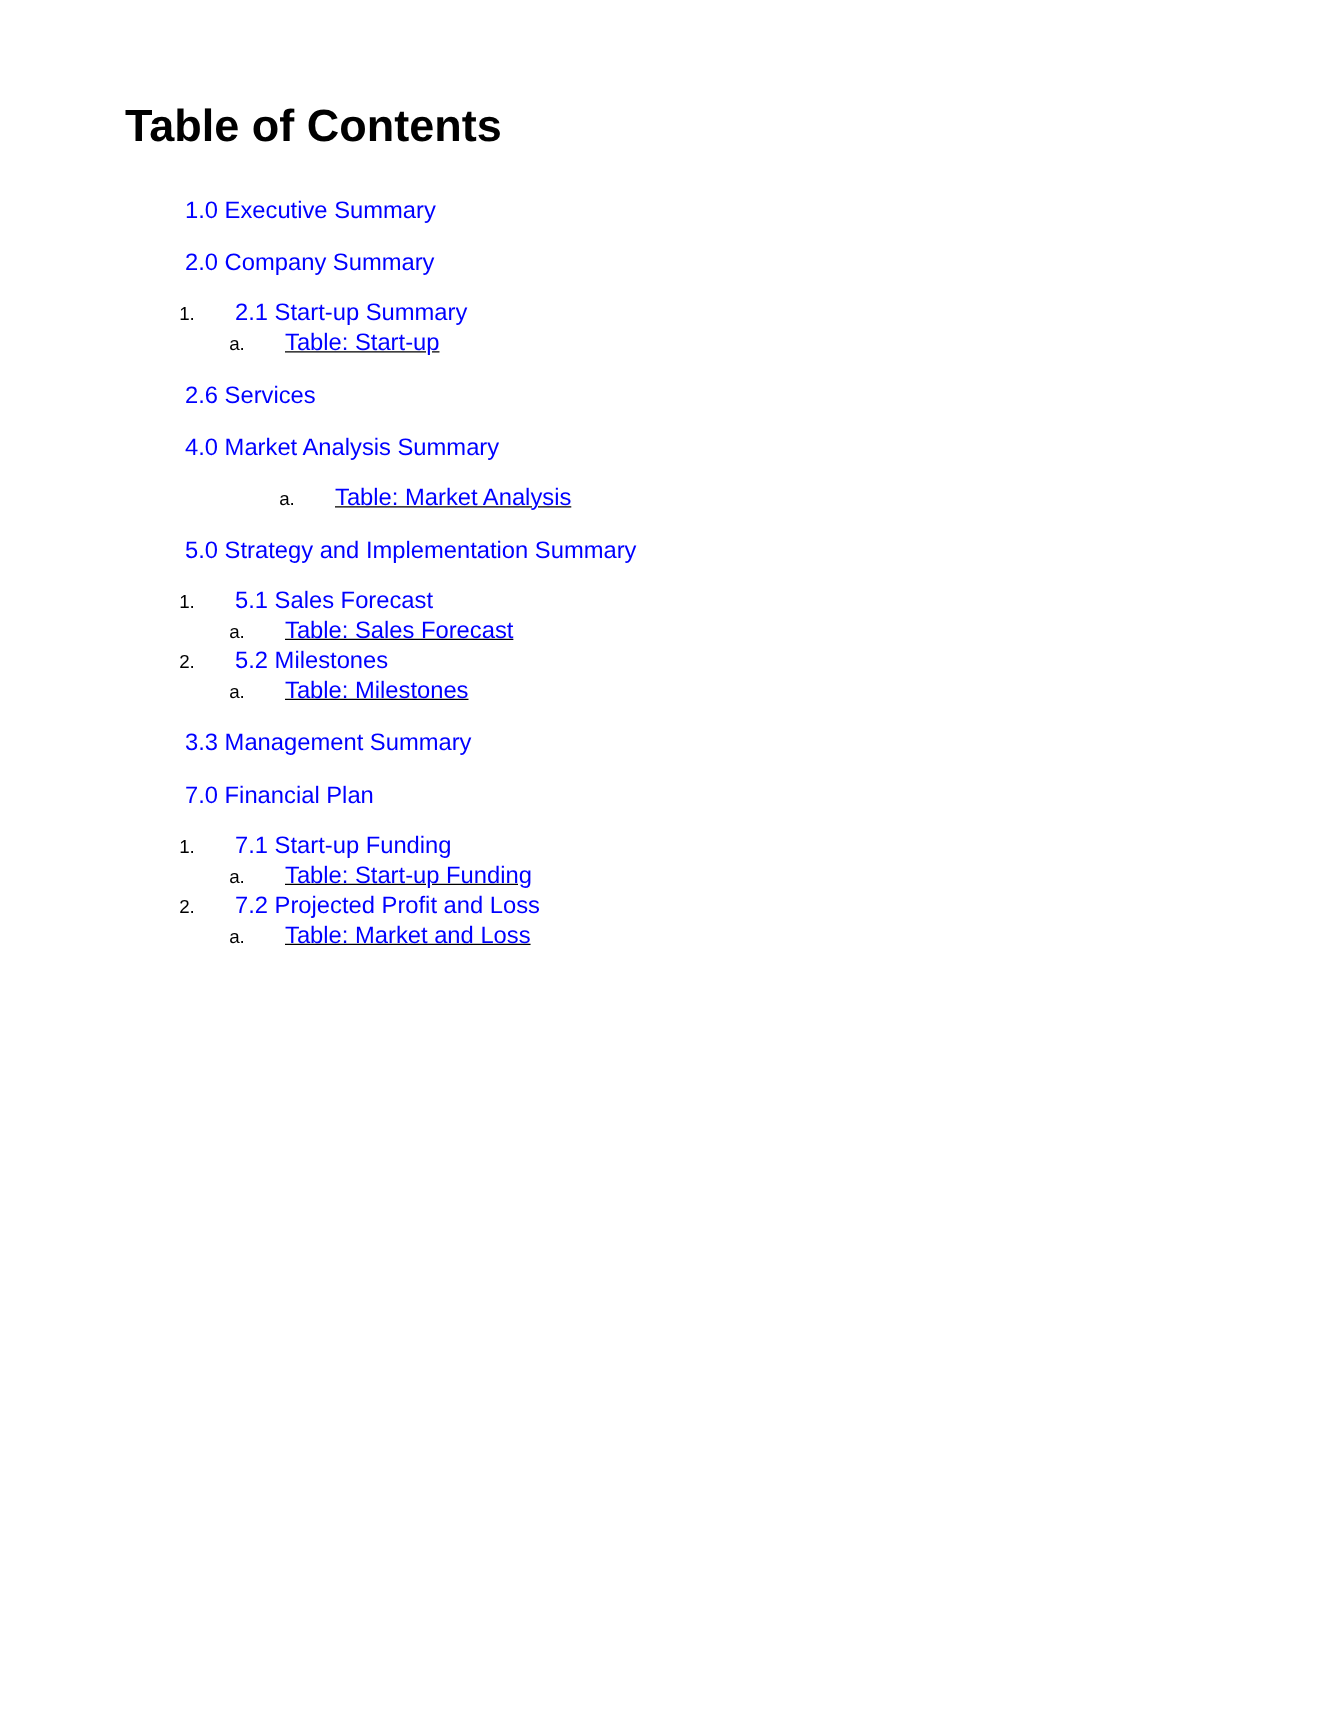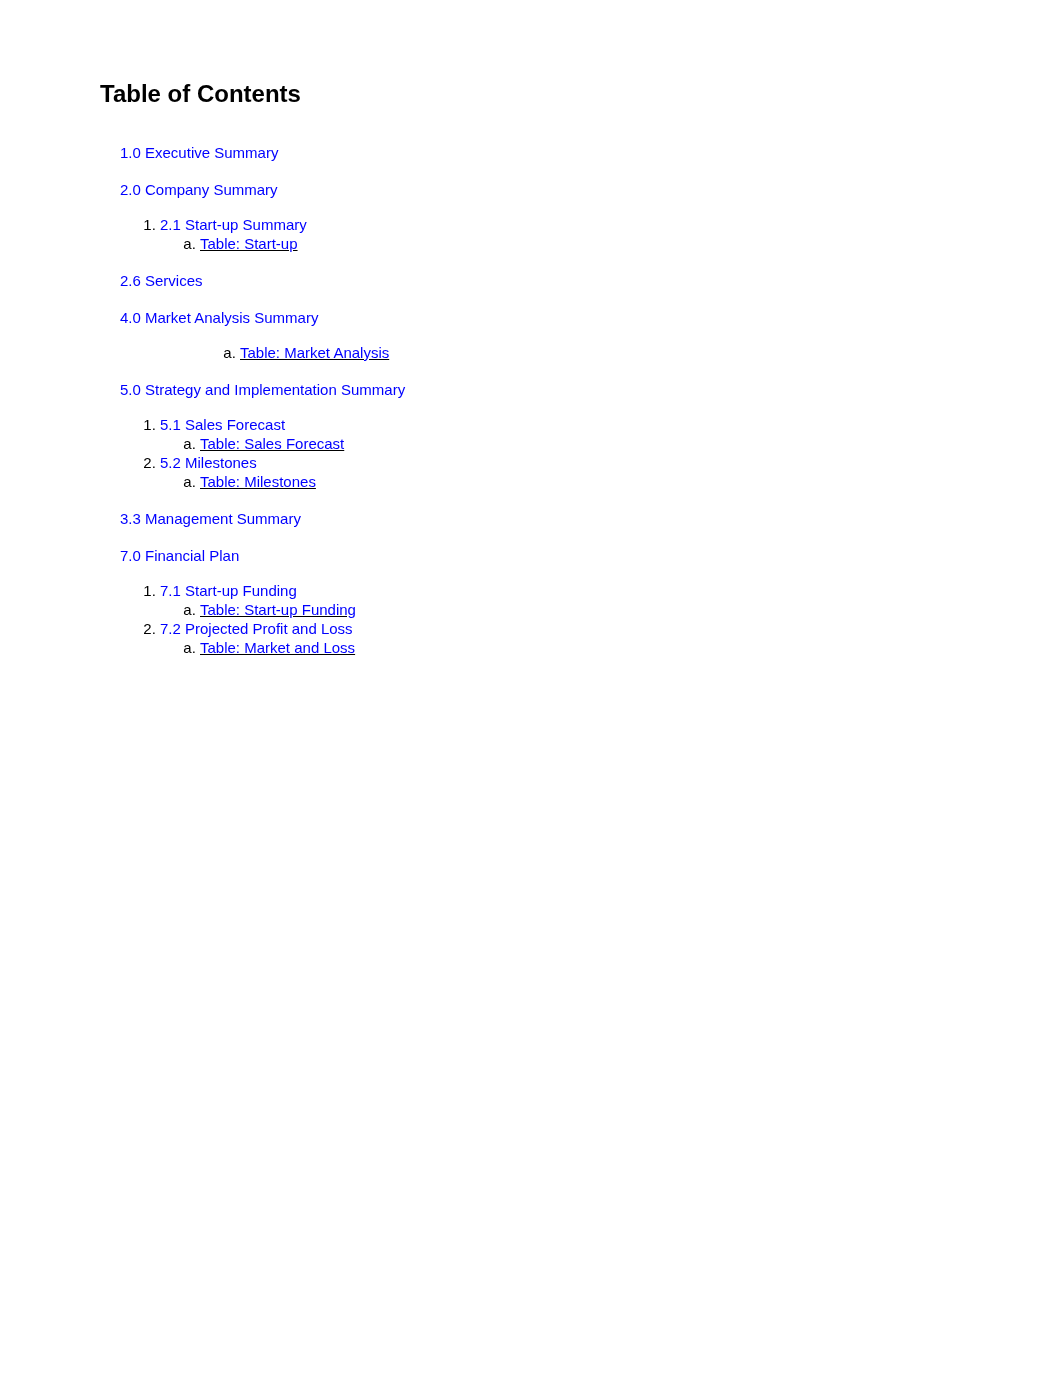--- a/index.html
+++ b/index.html
@@ -12,34 +12,35 @@
       background: #ffffff;
       font-family: Arial, sans-serif;
       font-size: 15px;
       color: #000000;
       width: 1062px;
       min-height: 1377px;
       padding: 80px 100px;
     }
 
     .page-title {
-      font-size: 24px;
+      font-size: 36px;
       font-weight: bold;
       color: #000000;
       margin-bottom: 36px;
     }
 
     .toc-container {
       padding-left: 20px;
     }
 
     .toc-link {
       color: #0000ff;
       text-decoration: none;
-      font-size: 15px;
+      font-size: 19px;
+      margin-left: 28px;
     }
 
     .toc-level-1 {
       margin-bottom: 18px;
     }
 
     .toc-section {
       margin-bottom: 20px;
     }
 

